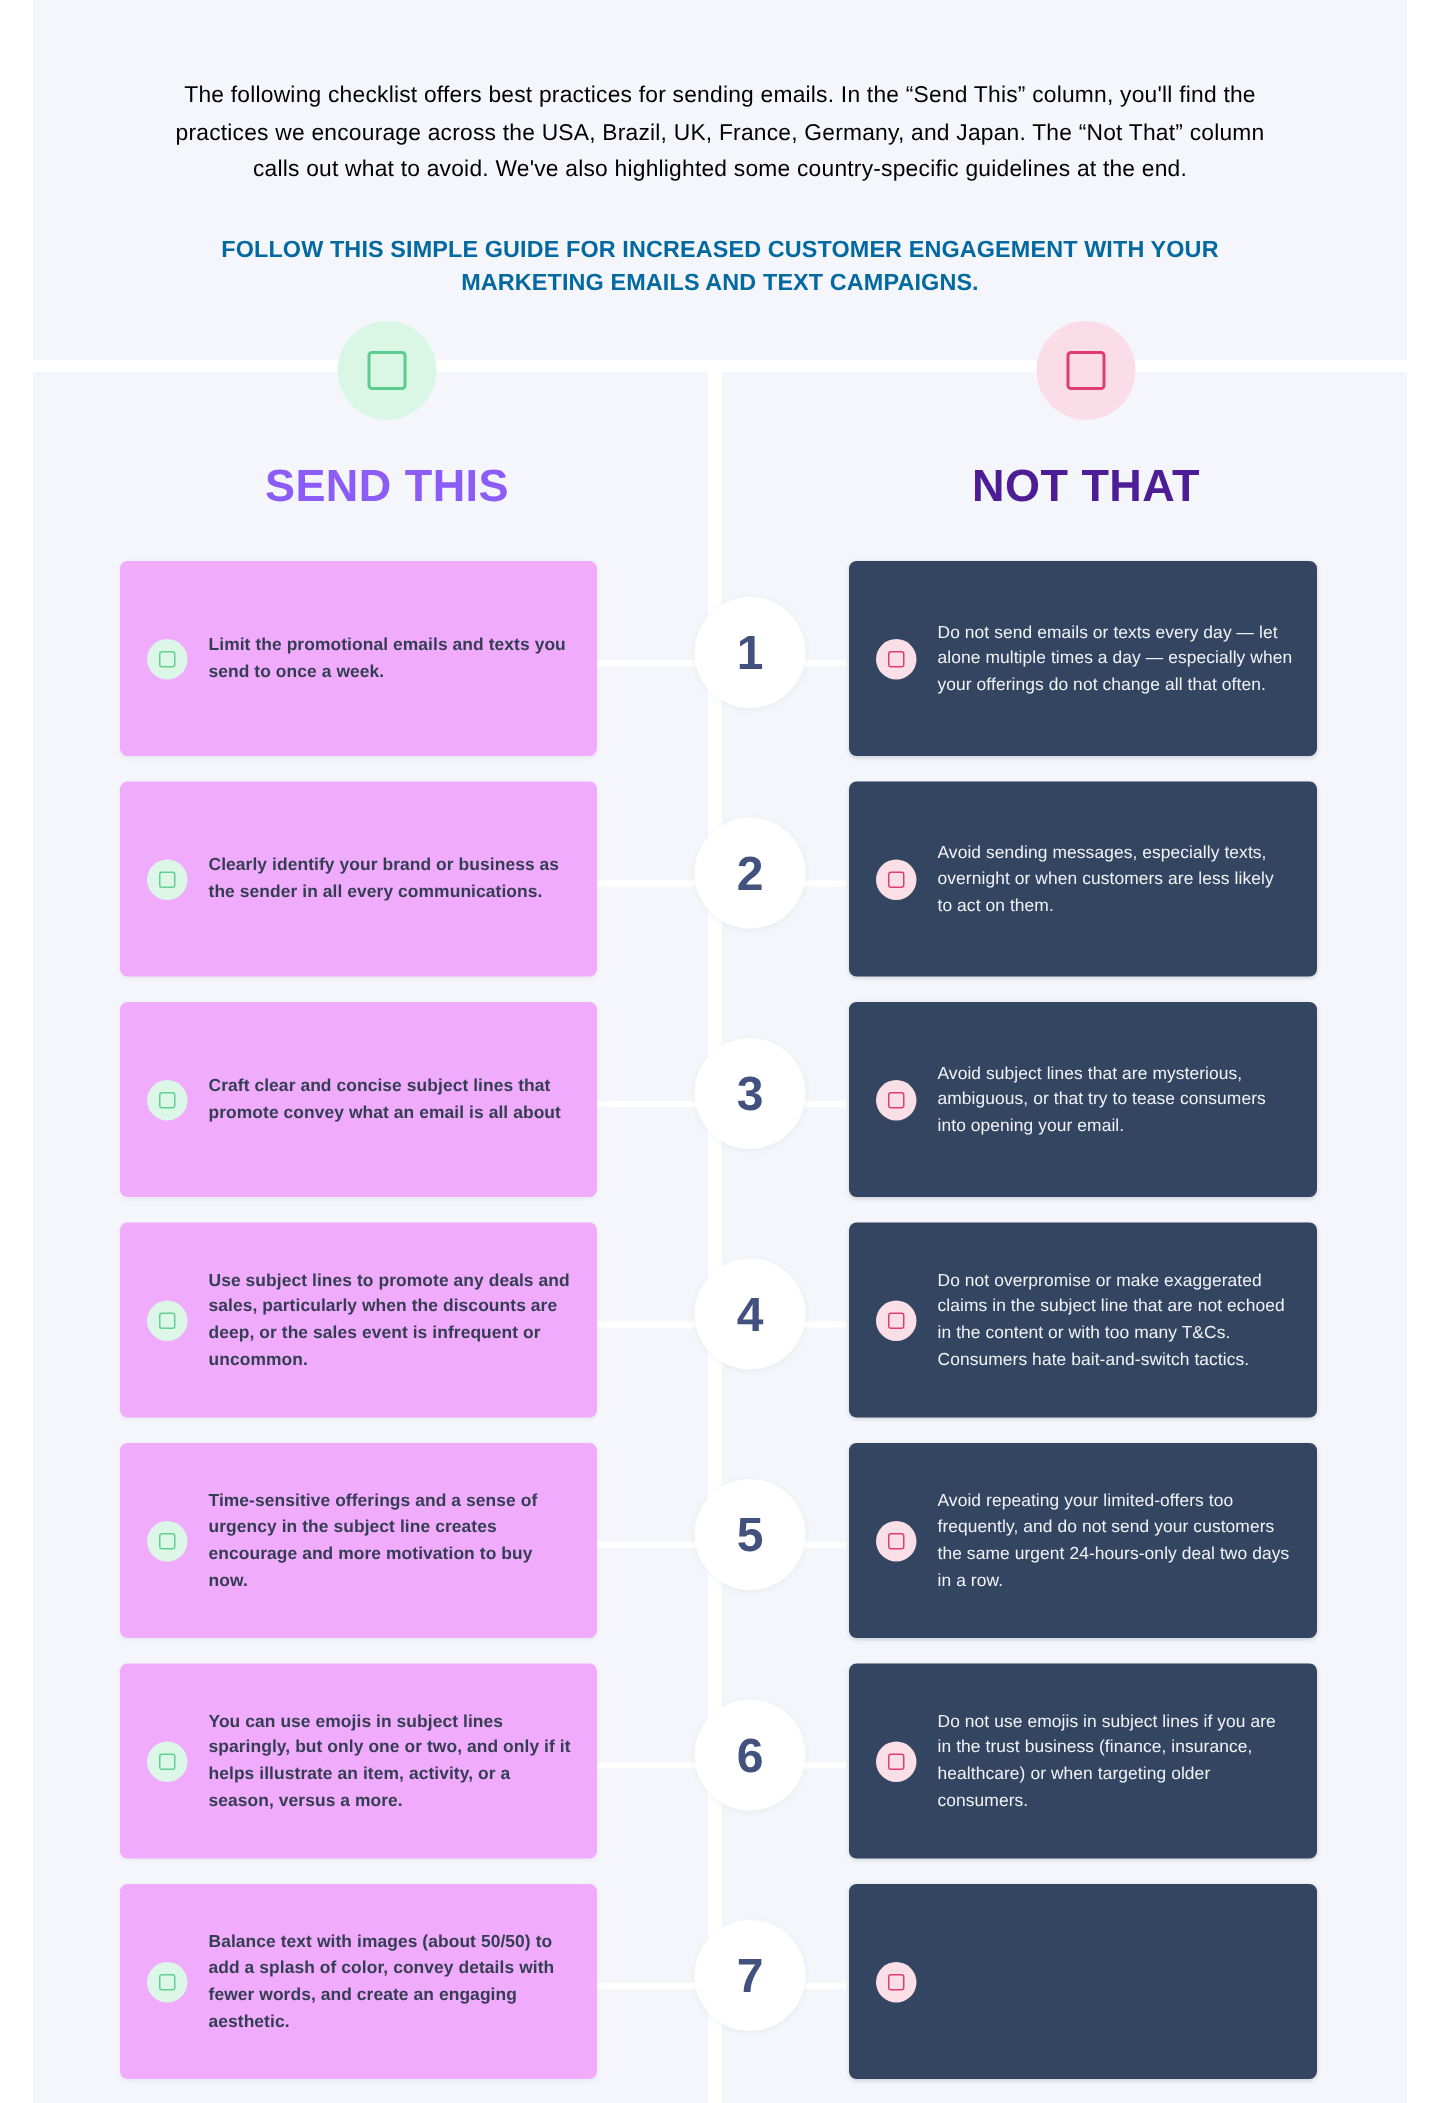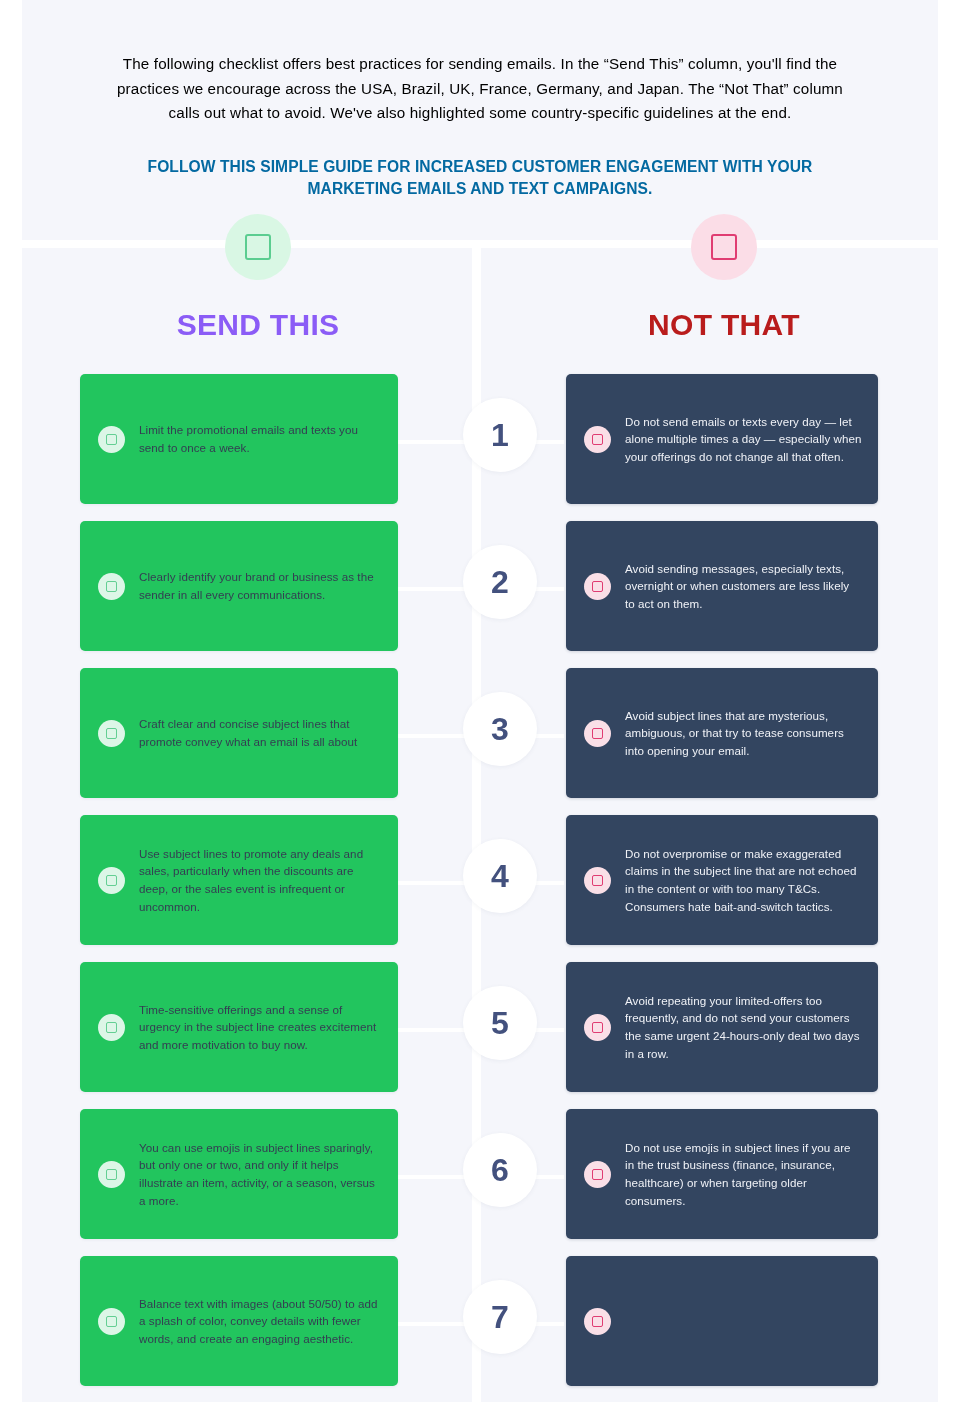--- a/index.html
+++ b/index.html
@@ -54,41 +54,42 @@
   .head-badge.green{background:#d9f7e4;}
   .head-badge.pink{background:#fbdde7;}
   .head-sq{width:26px;height:26px;border-radius:3px;background:transparent;box-sizing:border-box;}
   .head-sq.green{border:2.2px solid #5bcd90;}
   .head-sq.pink{border:2.2px solid #e03c72;}
 
   .col-title{
     margin-top:28px;font-size:30px;font-weight:bold;letter-spacing:.01em;
   }
   .col-title.green{color:#8b5cf6;}
-  .col-title.pink{color:#b91c1c;}
+  .col-title.pink{color:#4c1d95;}
 
   
   .rows{position:absolute;left:0;top:126px;width:916px;}
   .row{position:relative;height:147px;}
 
   
   .conn{
     position:absolute;top:66px;height:4px;background:#ffffff;
   }
   .conn.left{left:370px;width:86px;}
   .conn.right{left:452px;width:90px;}
 
   
   .card-left{
     position:absolute;left:58px;top:0;width:318px;height:130px;
-    background:#22c55e;border-radius:5px;
+    background:#f0abfc;border-radius:5px;
     box-shadow:0 1px 3px rgba(60,70,110,.07);
     display:flex;align-items:center;
     box-sizing:border-box;padding:0 16px 0 18px;
     z-index:2;
+    font-weight:bold;
   }
   
   .card-right{
     position:absolute;left:544px;top:0;width:312px;height:130px;
     background:#334560;border-radius:5px;
     box-shadow:0 1px 3px rgba(40,50,80,.18);
     display:flex;align-items:center;
     box-sizing:border-box;padding:0 16px 0 18px;
     z-index:2;
   }
@@ -222,21 +223,21 @@
         </div>
       </div>
 
       <div class="row">
         <div class="conn left"></div>
         <div class="conn right"></div>
         <div class="card-left">
           <div class="chk green">
               <div class="chk-sq green"></div>
             </div>
-          <div class="card-text">Time-sensitive offerings and a sense of urgency in the subject line creates excitement and more motivation to buy now.</div>
+          <div class="card-text">Time-sensitive offerings and a sense of urgency in the subject line creates encourage and more motivation to buy now.</div>
         </div>
         <div class="num-circle">5</div>
         <div class="card-right">
           <div class="chk pink">
               <div class="chk-sq pink"></div>
             </div>
           <div class="card-text">Avoid repeating your limited-offers too frequently, and do not send your customers the same urgent 24-hours-only deal two days in a row.</div>
         </div>
       </div>
 

